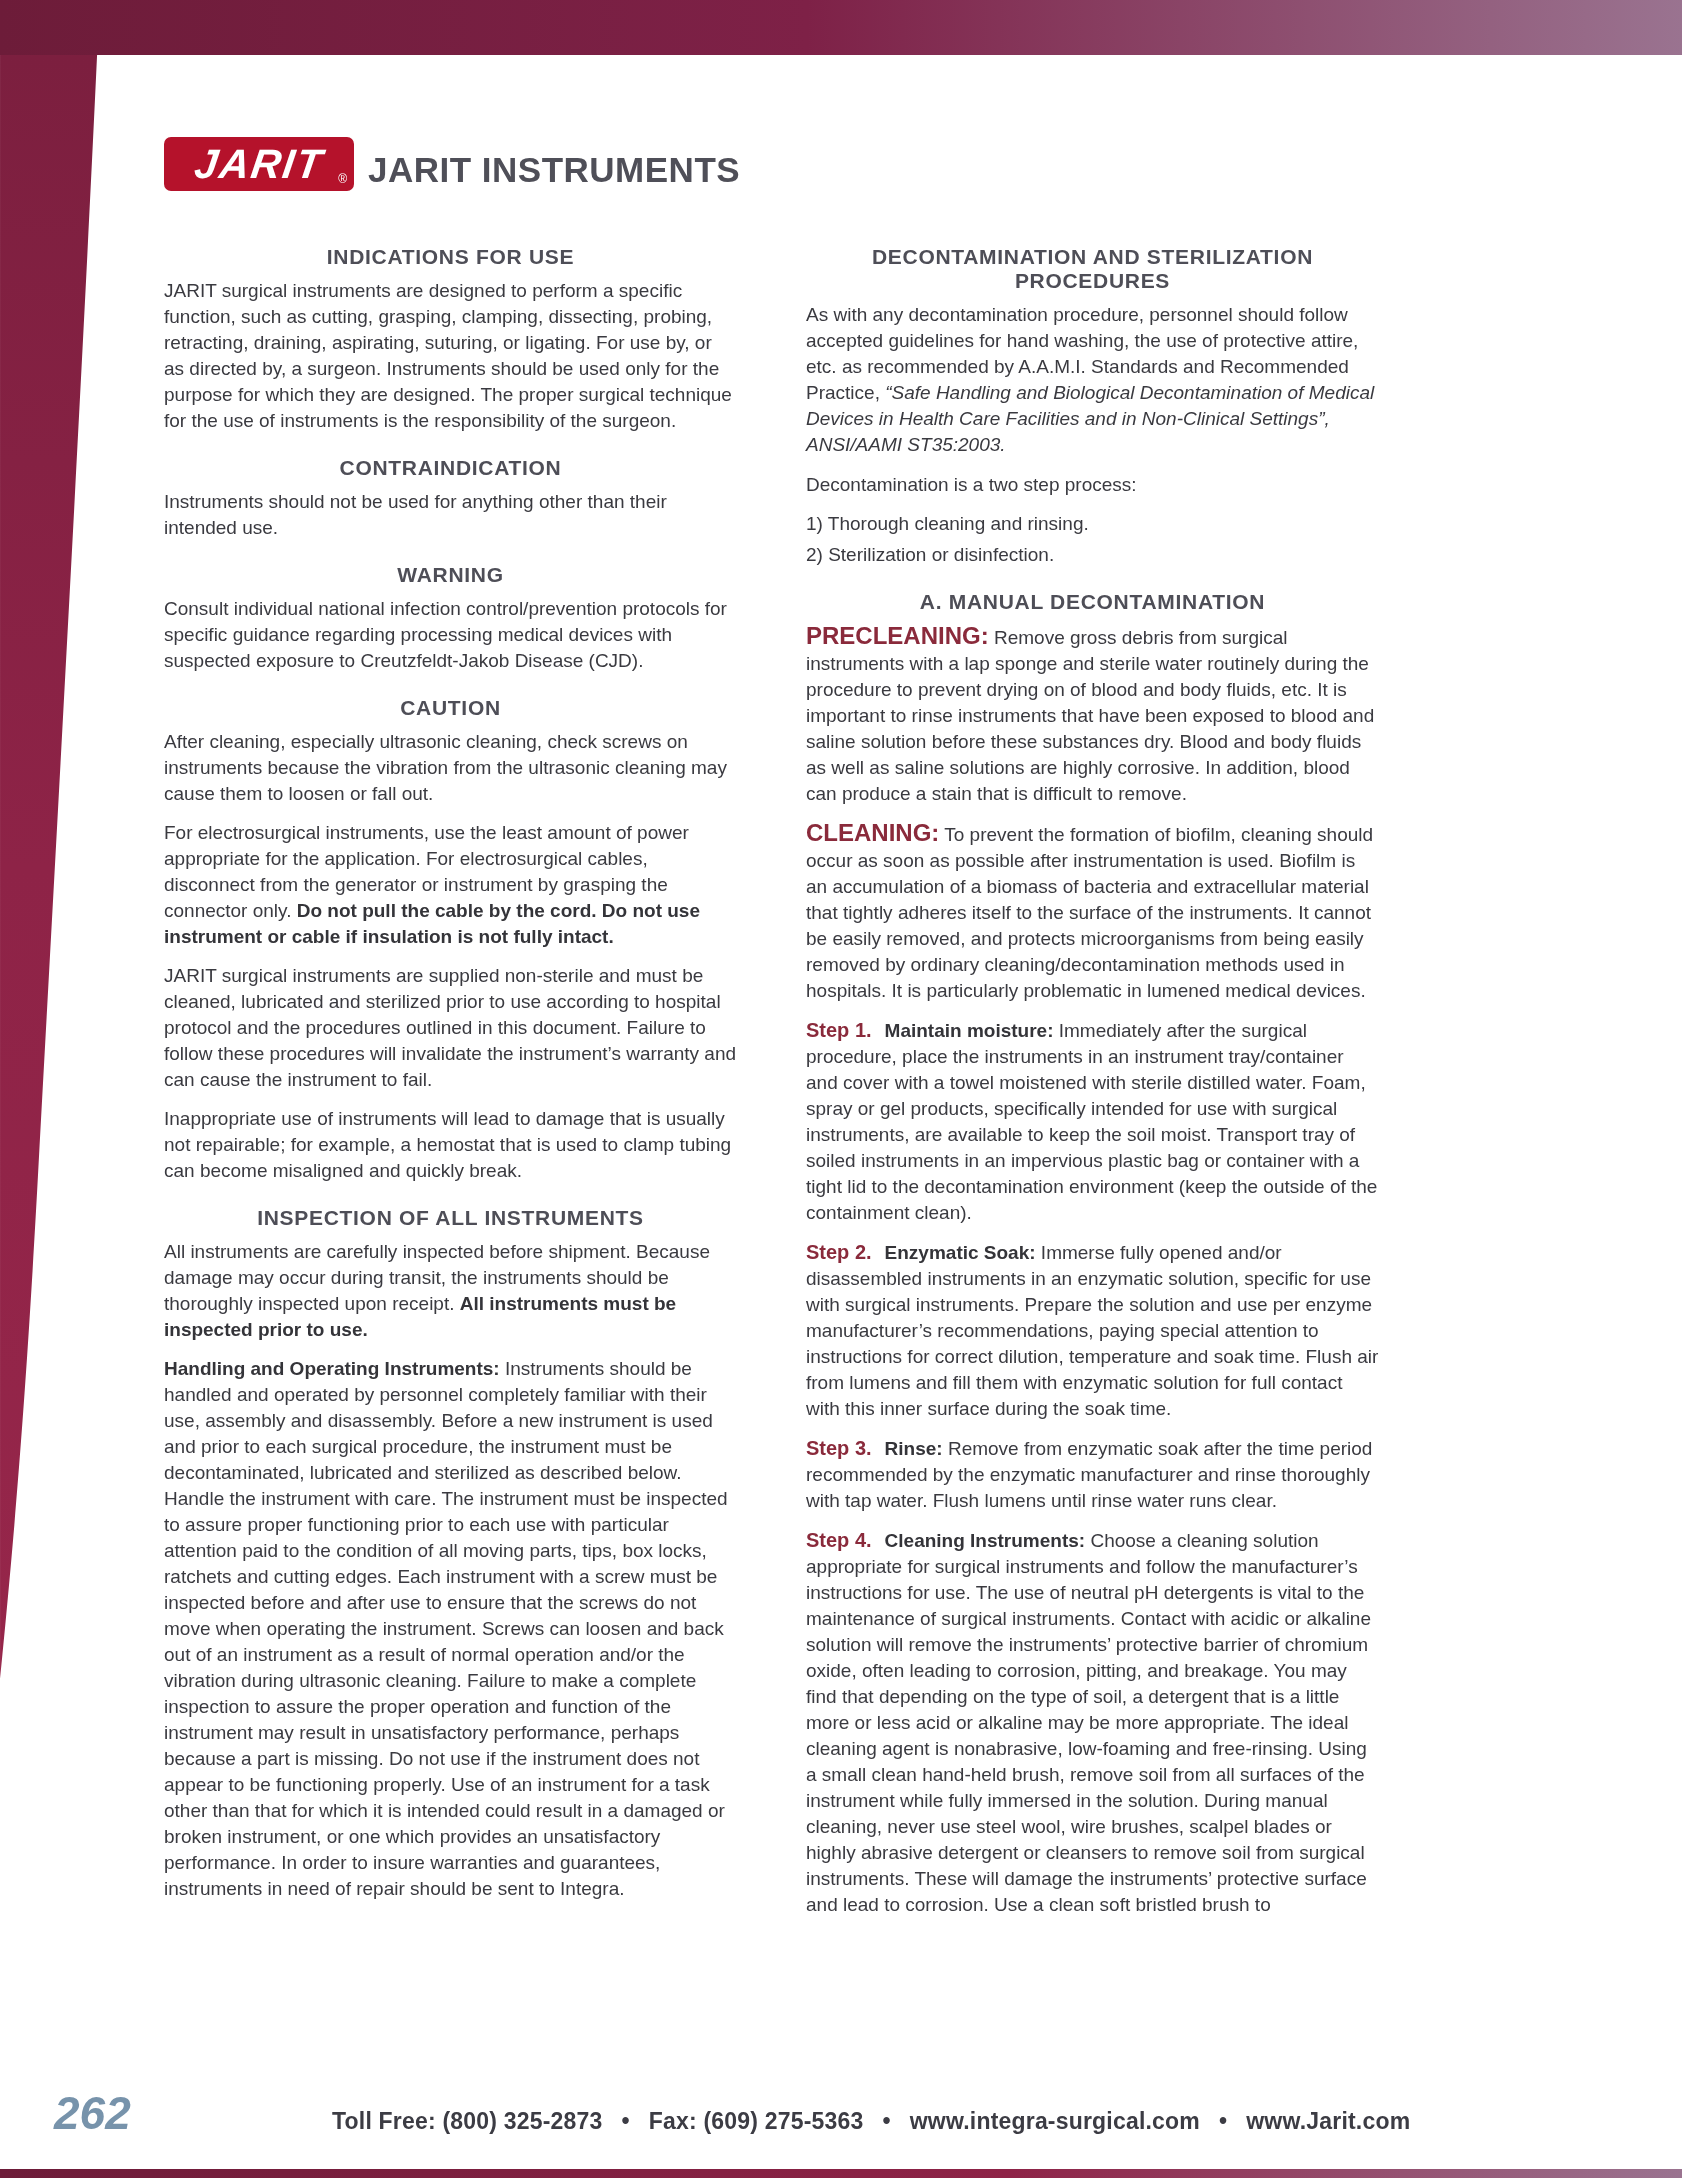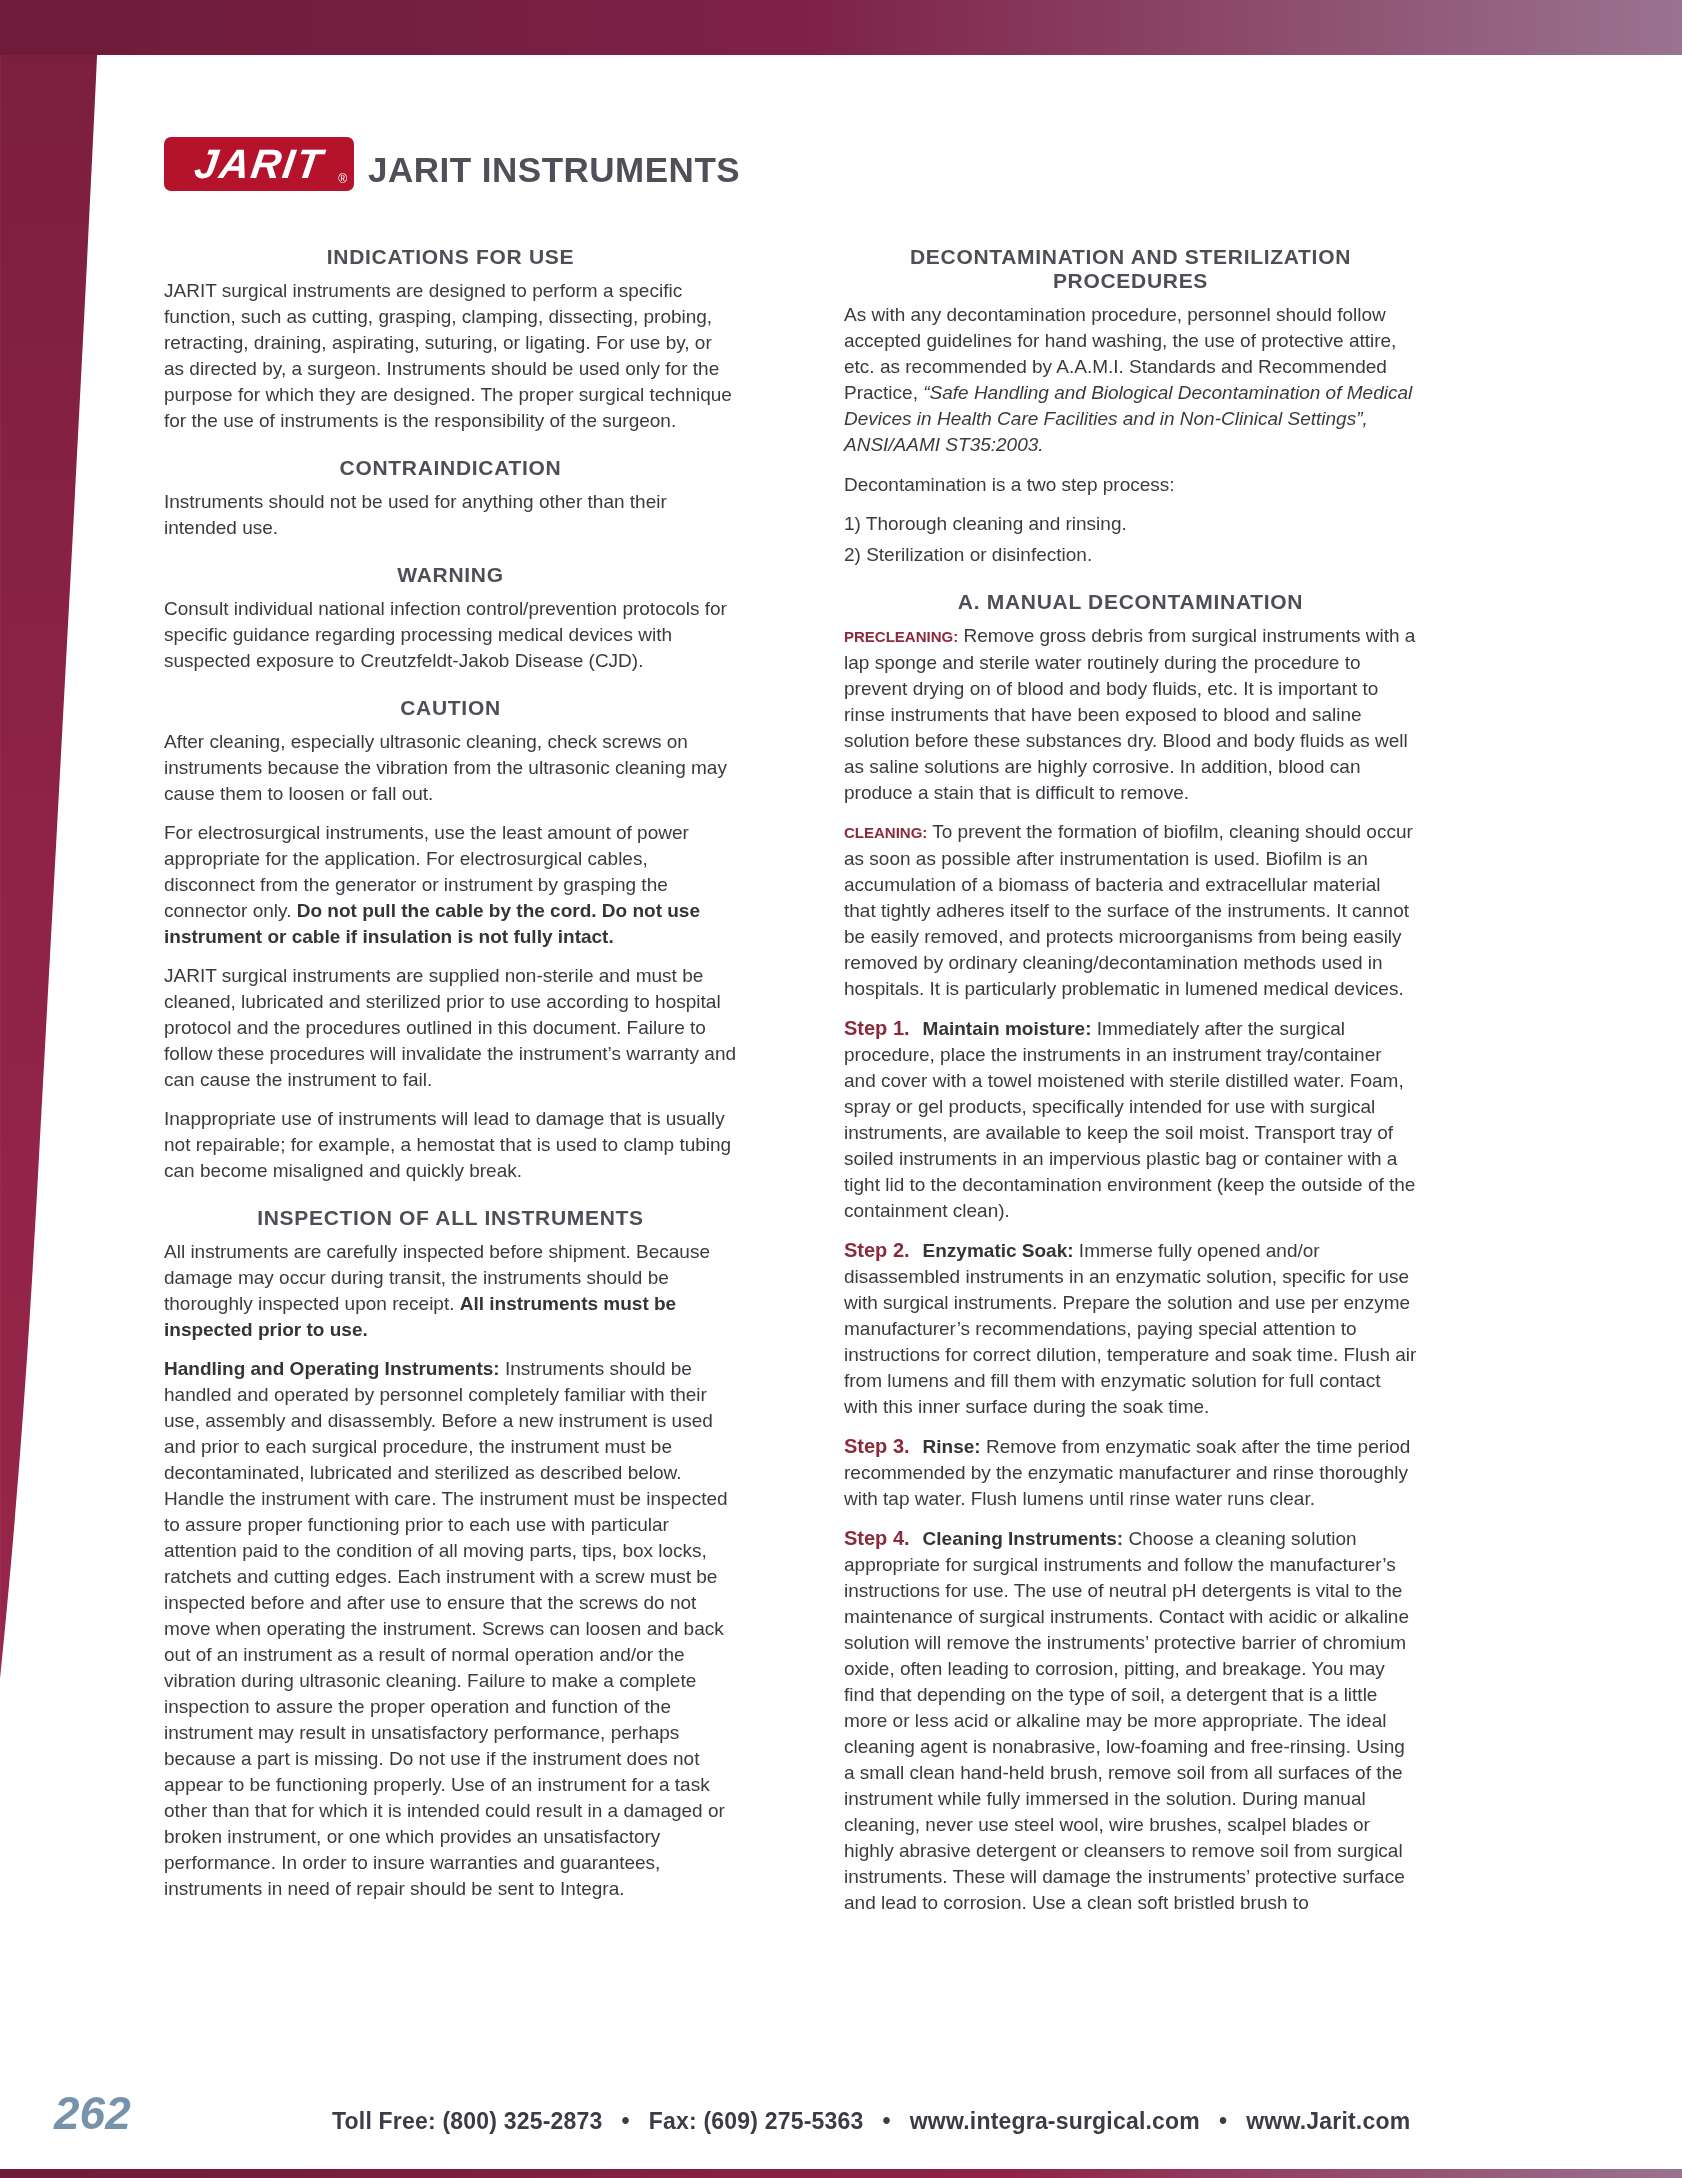--- a/index.html
+++ b/index.html
@@ -41,39 +41,39 @@
   }
   .logo-reg { position:absolute; right:7px; bottom:5px; color:#ffffff; font-size:12px; }
   .page-title {
     font-size:35px; font-weight:bold; color:#4f4f58; letter-spacing:0.5px;
     line-height:1.1; padding-bottom:2px;
   }
 
   
   .columns {
     position:absolute; top:243px; left:164px; width:1255px;
-    display:flex; gap:107px;
+    display:flex; gap:69px;
   }
   .col { width:573px; }
 
   h2.sec {
     font-size:21px; font-weight:bold; color:#4e4e57; text-align:center;
     letter-spacing:0.7px; margin:22px 0 9px;
   }
   .col > h2.sec:first-child { margin-top:2px; }
 
   .col p {
     font-size:19px; line-height:26px; color:#3a3a40; margin-bottom:13px;
     text-align:left;
   }
 
   .b { font-weight:bold; color:#343439; }
   .it { font-style:italic; }
 
-  .lead-maroon { color:#8a2a3b; font-weight:bold; font-size:15px; }
+  .lead-maroon { color:#8a2a3b; font-weight:bold; font-size:24px; }
   .step-num { color:#8a2a3b; font-weight:bold; font-size:20px; margin-right:13px; }
   .step-label { font-weight:bold; color:#343439; }
 
   .subhead { font-size:21px; color:#5a5158; margin:14px 0 2px; }
   p.list-line { margin-bottom:5px; }
   p.list-line.last { margin-bottom:12px; }
 
   
   .pagenum {
     position:absolute; top:2086px; left:54px;

